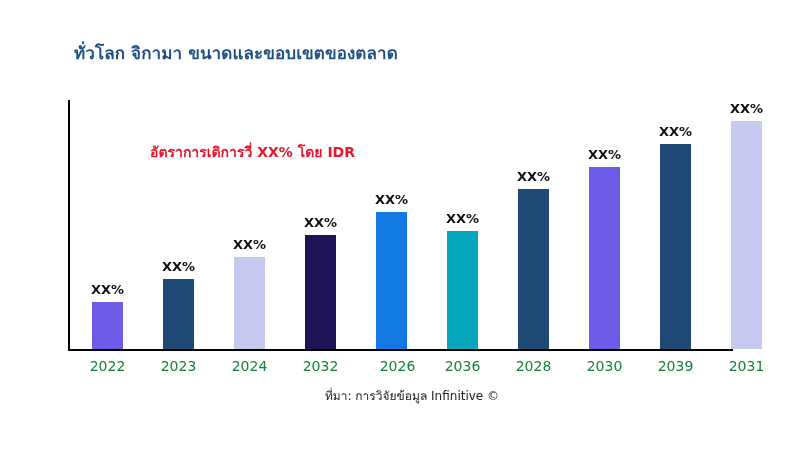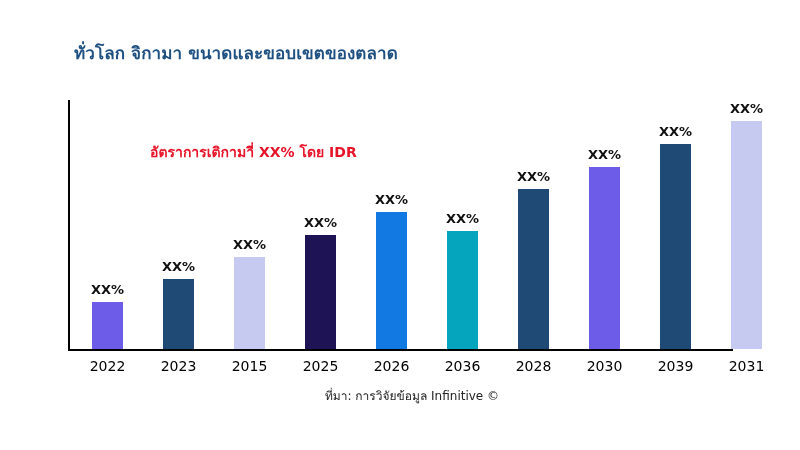--- a/index.html
+++ b/index.html
@@ -110,21 +110,21 @@
     top: 356px;
     width: 714px;
     height: 22px;
   }
 
   .x-tick {
     position: absolute;
     width: 71px;
     text-align: center;
     font-size: 14px;
-    color: #000000;
+    color: #15803d;
     line-height: 20px;
   }
 
   
   .source-note {
     position: absolute;
     left: 12px;
     top: 386px;
     width: 800px;
     text-align: center;
@@ -136,21 +136,21 @@
 <body>
 
 <div id="chart-root">
 
   <div class="chart-title">ทั่วโลก จิกามา ขนาดและขอบเขตของตลาด</div>
 
   <div class="plot-area">
     <div class="axis-y"></div>
     <div class="axis-x"></div>
 
-    <div class="growth-annotation">อัตราการเติกามาี่ XX% โดย IDR</div>
+    <div class="growth-annotation">อัตราการเติการวี่ XX% โดย IDR</div>
 
     <div class="bars-layer" id="bars-layer">
         <div class="bar-group" style="left: 4px;">
           <div class="bar-value">XX%</div>
           <div class="bar-rect" style="height: 47px; background: rgb(108, 92, 231);"></div>
         </div>
         <div class="bar-group" style="left: 75px;">
           <div class="bar-value">XX%</div>
           <div class="bar-rect" style="height: 70px; background: rgb(31, 74, 117);"></div>
         </div>
@@ -185,23 +185,23 @@
         <div class="bar-group" style="left: 643px;">
           <div class="bar-value">XX%</div>
           <div class="bar-rect" style="height: 228px; background: rgb(198, 201, 240);"></div>
         </div>
       </div>
   </div>
 
   <div class="x-labels" id="x-labels">
       <div class="x-tick" style="left: 4px;">2022</div>
       <div class="x-tick" style="left: 75px;">2023</div>
-      <div class="x-tick" style="left: 146px;">2015</div>
-      <div class="x-tick" style="left: 217px;">2025</div>
-      <div class="x-tick" style="left: 288px;">2026</div>
+      <div class="x-tick" style="left: 146px;">2024</div>
+      <div class="x-tick" style="left: 217px;">2032</div>
+      <div class="x-tick" style="left: 294px;">2026</div>
       <div class="x-tick" style="left: 359px;">2036</div>
       <div class="x-tick" style="left: 430px;">2028</div>
       <div class="x-tick" style="left: 501px;">2030</div>
       <div class="x-tick" style="left: 572px;">2039</div>
       <div class="x-tick" style="left: 643px;">2031</div>
     </div>
 
   <div class="source-note">ที่มา: การวิจัยข้อมูล Infinitive ©</div>
 
 </div>

